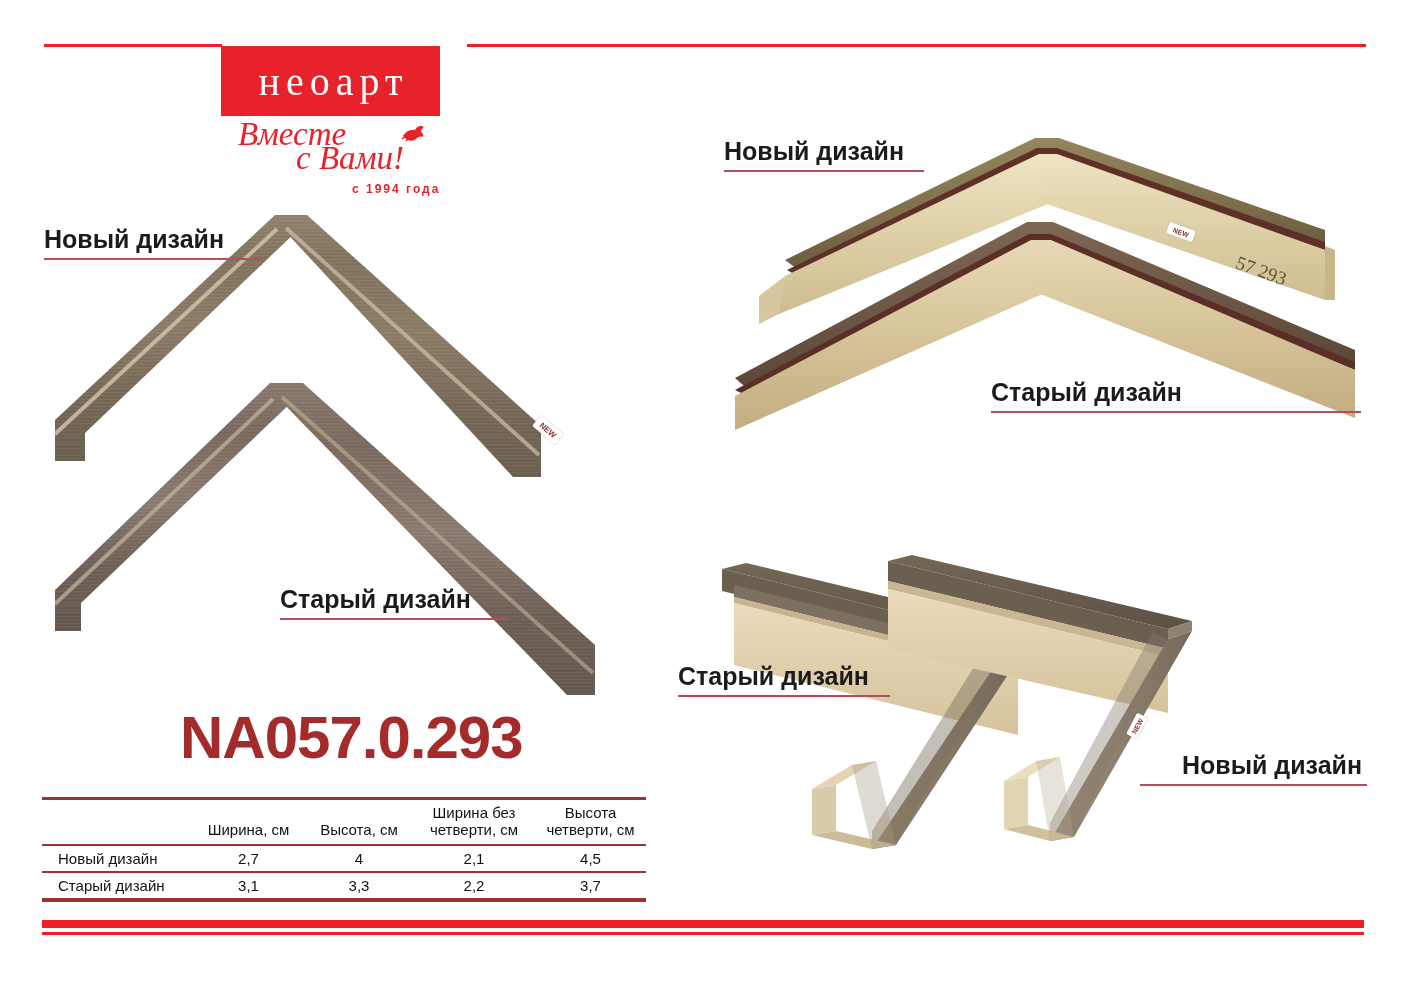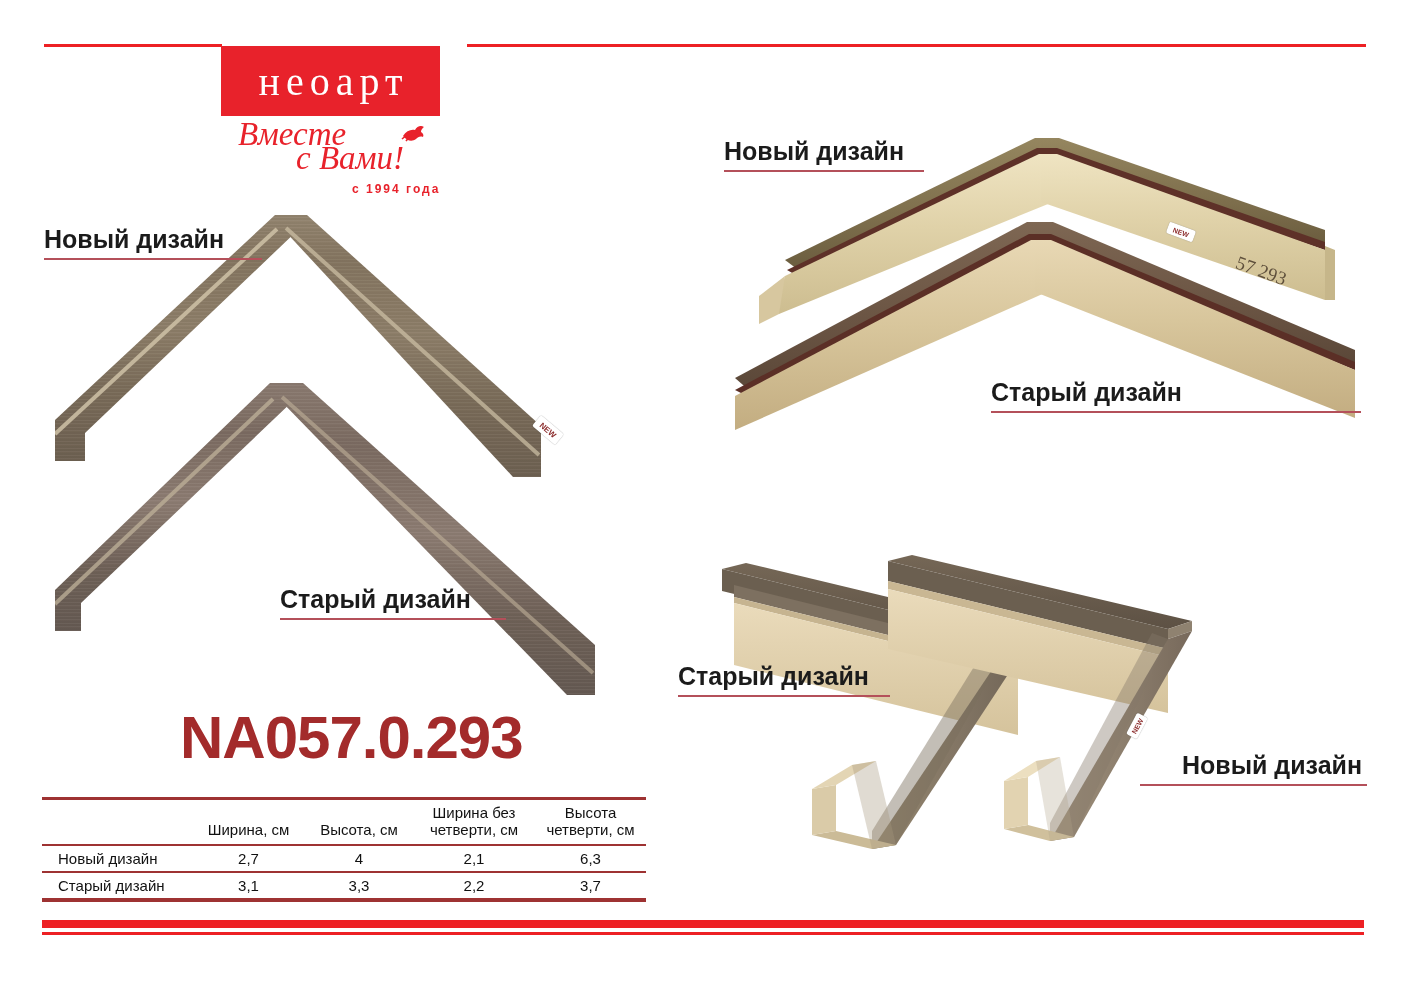--- a/index.html
+++ b/index.html
@@ -372,21 +372,21 @@
           <span>четверти, см</span>
         </th>
       </tr>
     </thead>
     <tbody>
       <tr>
         <td class="rowhead">Новый дизайн</td>
         <td>2,7</td>
         <td>4</td>
         <td>2,1</td>
-        <td>6,3</td>
+        <td>4,5</td>
       </tr>
       <tr>
         <td class="rowhead">Старый дизайн</td>
         <td>3,1</td>
         <td>3,3</td>
         <td>2,2</td>
         <td>3,7</td>
       </tr>
     </tbody>
   </table>

